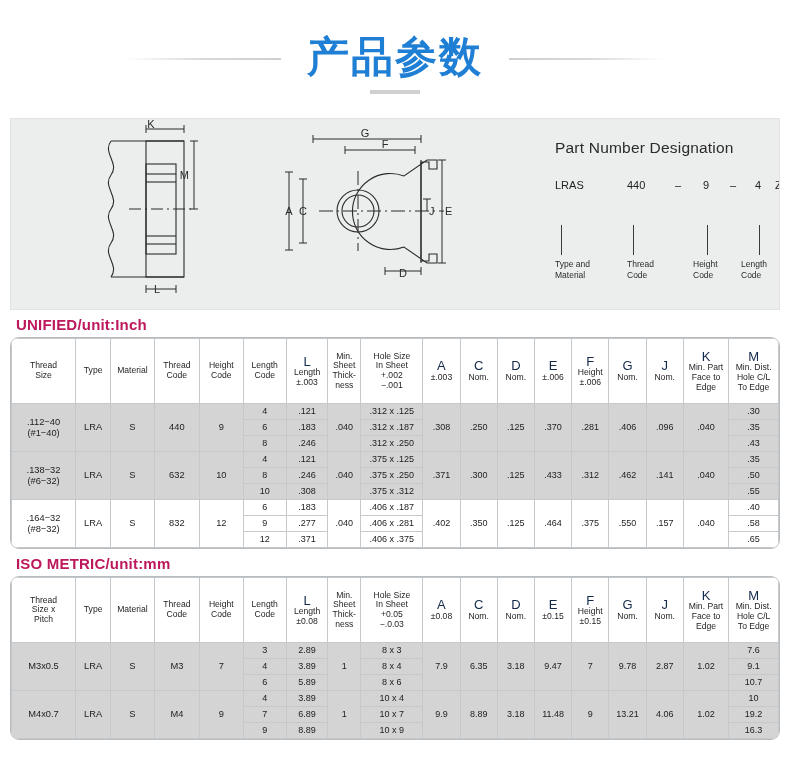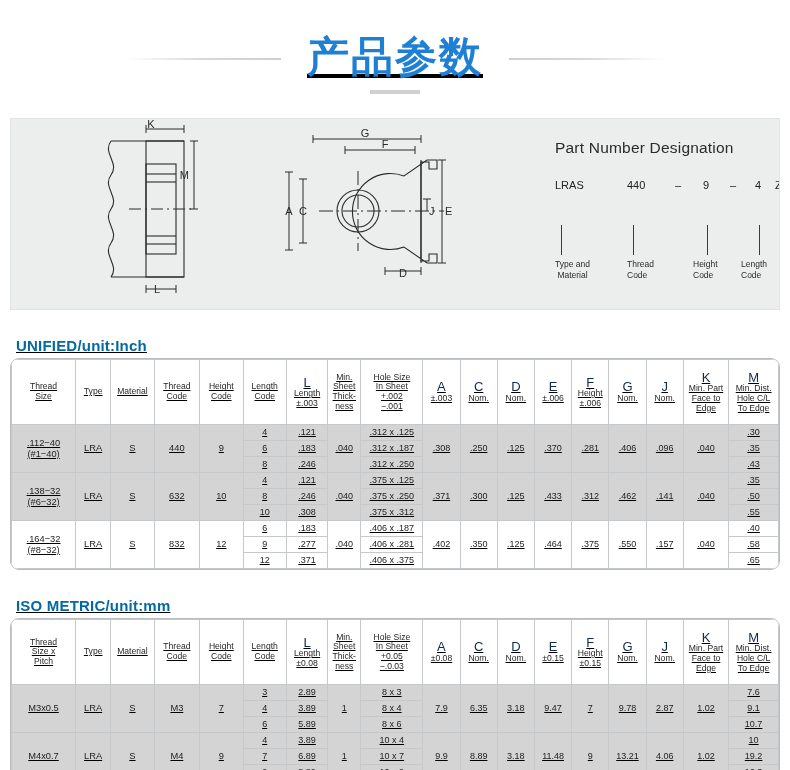--- a/index.html
+++ b/index.html
@@ -7,21 +7,20 @@
     width: 790px; height: 770px;
     background: #ffffff;
     font-family: "Liberation Sans", sans-serif;
     overflow: hidden;
   }
   .page {
     position: relative;
     width: 790px; height: 770px;
     box-sizing: border-box;
     padding: 0 10px;
-    text-decoration: underline;
   }
 
   
   .header {
     position: relative;
     height: 118px;
     display: flex;
     align-items: center;
     justify-content: center;
   }
@@ -105,22 +104,22 @@
     font-size: 8.5px;
     color: #2b2b2b;
     line-height: 1.25;
     white-space: nowrap;
   }
 
   
   .section-title {
     font-size: 15px;
     font-weight: bold;
-    color: #0369a1;
-    margin: 27px 0 4px 6px;
+    color: #be185d;
+    margin: 6px 0 4px 6px;
     letter-spacing: .2px;
   }
 
   
   .table-wrap {
     border: 1px solid #b9bcbe;
     border-radius: 9px;
     overflow: hidden;
     background: #fff;
   }
@@ -308,21 +307,21 @@
         <span class="pnd-seg" style="left:175px;">–</span>
         <span class="pnd-seg" style="left:200px;">4</span>
         <span class="pnd-seg" style="left:220px;">ZI</span>
 
         <span class="pnd-tick" style="left:6px;"></span>
         <span class="pnd-tick" style="left:78px;"></span>
         <span class="pnd-tick" style="left:152px;"></span>
         <span class="pnd-tick" style="left:204px;"></span>
         <span class="pnd-tick" style="left:232px;"></span>
 
-        <span class="pnd-label" style="left:0px;text-align:center;">
+        <span class="pnd-label" style="left:0px;">
           <span>Type and</span><br>
           <span>Material</span>
         </span>
         <span class="pnd-label" style="left:72px;">
           <span>Thread</span><br>
           <span>Code</span>
         </span>
         <span class="pnd-label" style="left:138px;">
           <span>Height</span><br>
           <span>Code</span>

